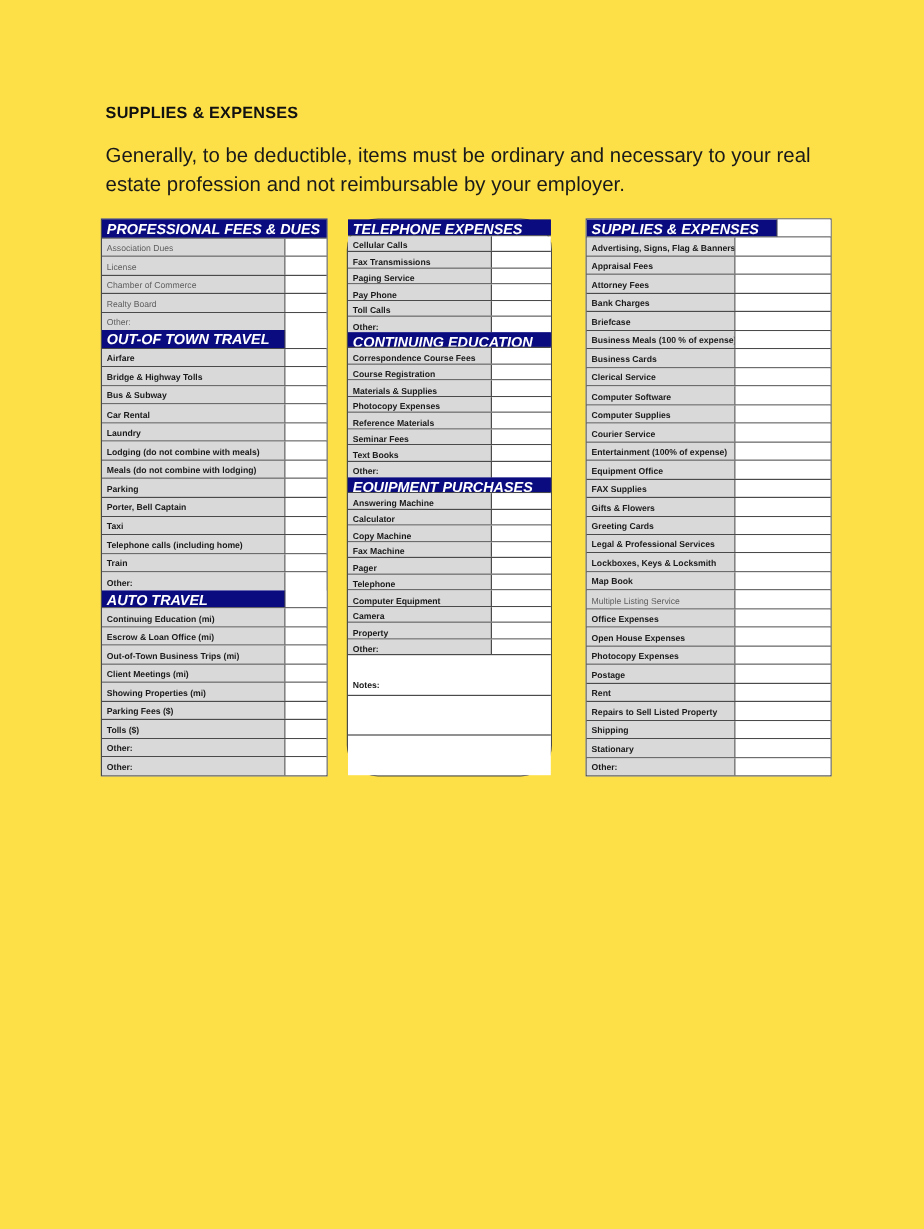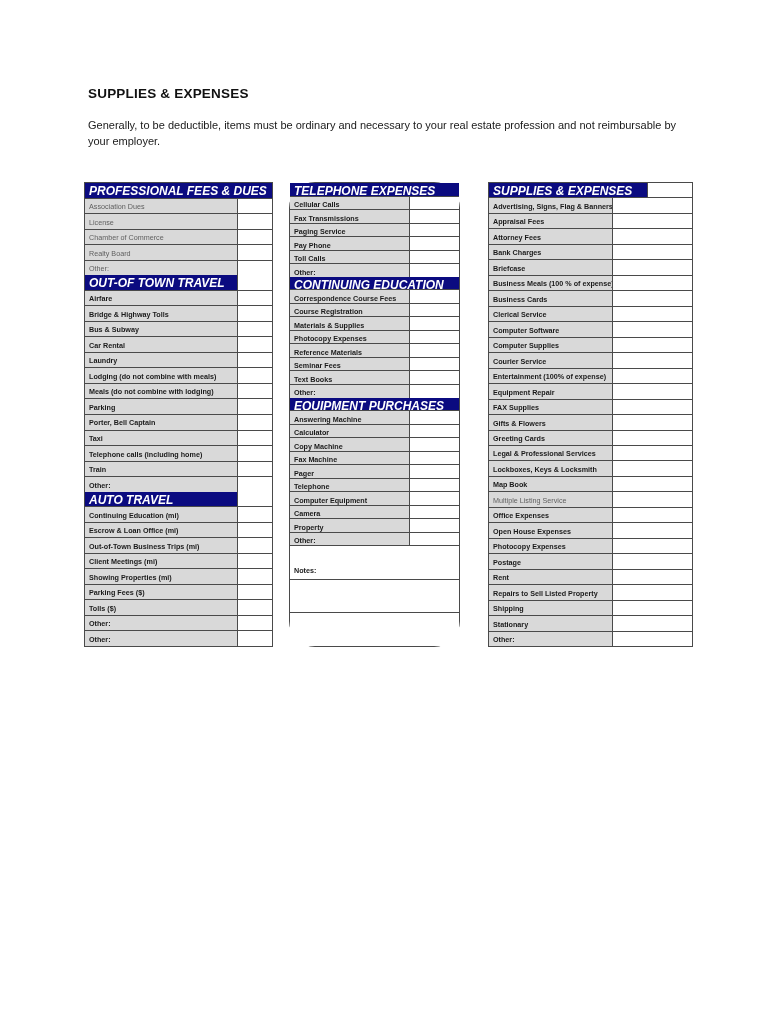--- a/index.html
+++ b/index.html
@@ -4,32 +4,32 @@
 <style>
   :root{
     --hbg:#0b0b80;
     --lbg:#d9d9d9;
     --bd:#4a4a4a;
   }
   html,body{margin:0;padding:0;background:#888;}
   .page{
     position:relative;
     width:770px;height:1024px;
-    background:#ffffff;
+    background:#fde047;
     margin:0 auto;
     font-family:"Liberation Sans",sans-serif;
     overflow:hidden;
   }
   .title{
     position:absolute;left:88px;top:86px;margin:0;
     font-size:13.5px;font-weight:bold;color:#111;letter-spacing:.2px;
   }
   .intro{
     position:absolute;left:88px;top:118px;margin:0;
-    width:612px;font-size:11px;line-height:1.42;color:#1a1a1a;
+    width:612px;font-size:17px;line-height:1.42;color:#1a1a1a;
   }
   .worksheet{
     position:absolute;left:84px;top:182px;
     display:flex;align-items:flex-start;
   }
   .col{
     display:flex;flex-direction:column;
     height:465px;box-sizing:border-box;
     border:1px solid var(--bd);background:#fff;
   }
@@ -348,21 +348,21 @@
         </div>
         <div class="rw">
           <div class="lbl">Courier Service</div>
           <div class="val"></div>
         </div>
         <div class="rw">
           <div class="lbl">Entertainment (100% of expense)</div>
           <div class="val"></div>
         </div>
         <div class="rw">
-          <div class="lbl">Equipment Repair</div>
+          <div class="lbl">Equipment Office</div>
           <div class="val"></div>
         </div>
         <div class="rw">
           <div class="lbl">FAX Supplies</div>
           <div class="val"></div>
         </div>
         <div class="rw">
           <div class="lbl">Gifts &amp; Flowers</div>
           <div class="val"></div>
         </div>

